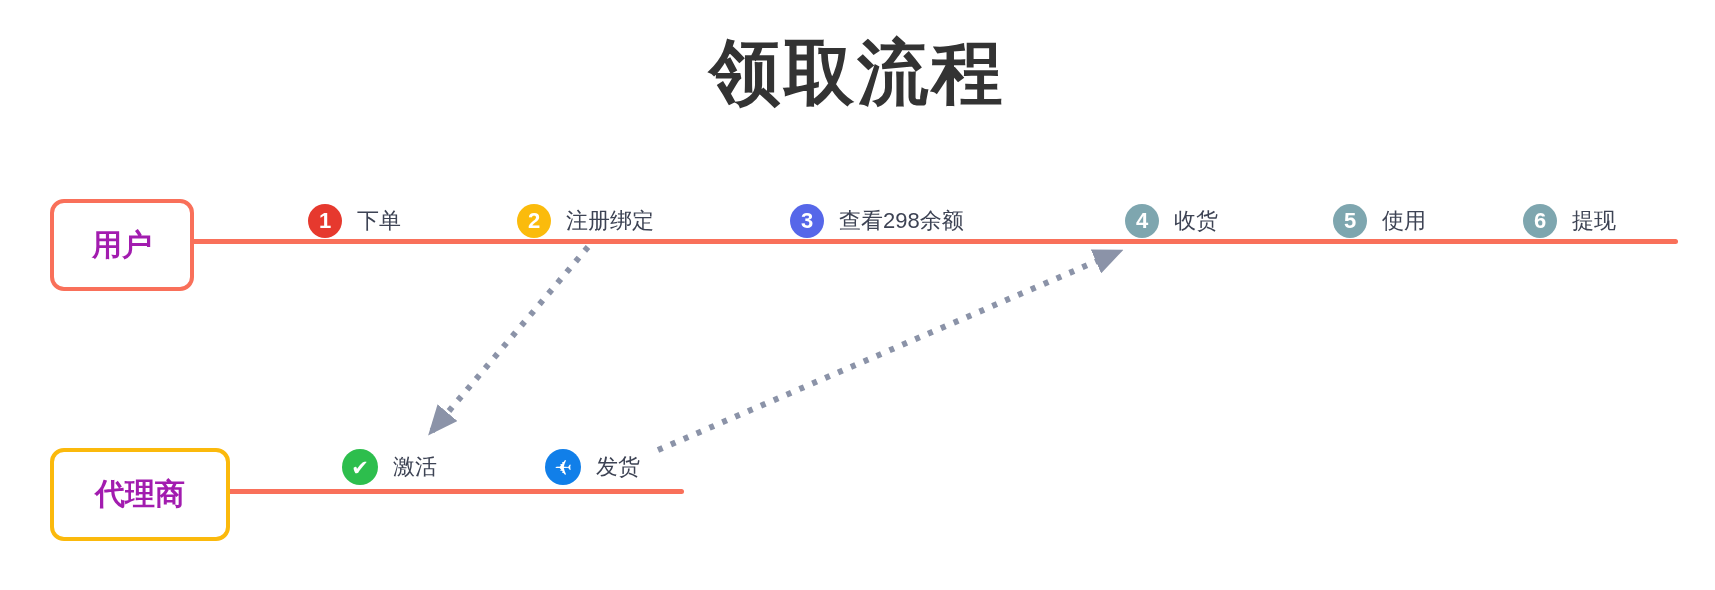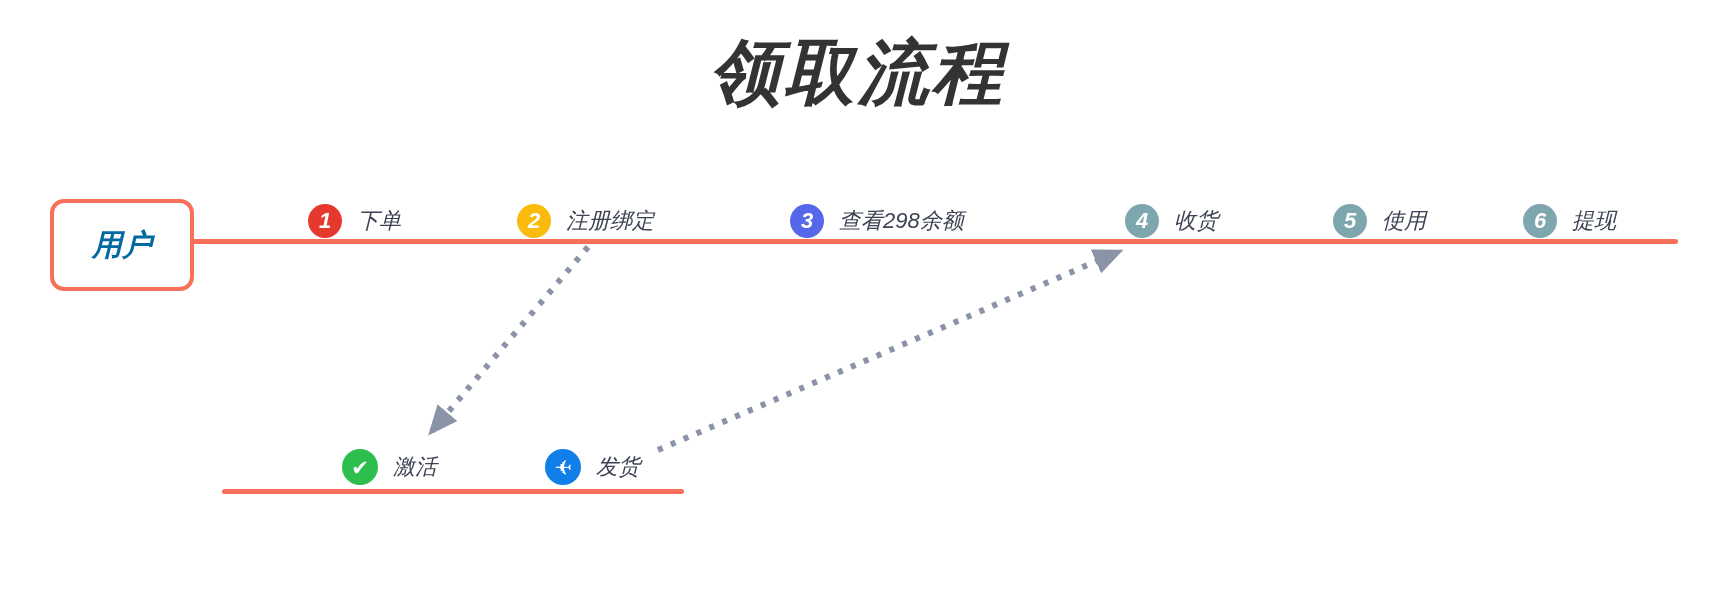--- a/index.html
+++ b/index.html
@@ -1,38 +1,38 @@
 <!DOCTYPE html>
 <html><head>
 <meta charset="utf-8">
 <style>
   html, body { margin: 0; padding: 0; background: #ffffff; }
   body {
     width: 1715px; height: 590px; position: relative; overflow: hidden;
     font-family: "Liberation Sans", "DejaVu Sans", sans-serif;
   }
-  .canvas { position: absolute; inset: 0; font-style: italic; }
+  .canvas { position: absolute; inset: 0; }
 
   .title {
     position: absolute; left: 0; right: 0; top: 26px; margin: 0;
     text-align: center; font-size: 71px; font-weight: 900;
     letter-spacing: 3px; color: #333333;
   }
 
   .arrows { position: absolute; left: 0; top: 0; }
   .dashed { stroke-width: 6; stroke-dasharray: 5 9; fill: none; }
 
   .lane-line { position: absolute; height: 5px; border-radius: 3px; background: #F9705A; }
   .lane-line.user  { left: 188px; top: 239px; width: 1490px; }
   .lane-line.agent { left: 222px; top: 489px; width: 462px; }
 
   .node-box {
     position: absolute; background: #ffffff; border: 4px solid #F9705A;
     border-radius: 14px; display: flex; align-items: center; justify-content: center;
-    font-size: 30px; font-weight: bold; color: #0369a1; z-index: 2; text-align: right;
+    font-size: 30px; font-weight: bold; color: #a21caf; z-index: 2; text-align: right;
   }
   .node-box.user  { left: 50px; top: 199px; width: 136px; height: 84px; }
   .node-box.agent { left: 50px; top: 448px; width: 172px; height: 85px; }
 
   .step {
     position: absolute; height: 40px; display: flex; align-items: center;
     gap: 15px; z-index: 2;
   }
   .step.user-row  { top: 201px; }
   .step.agent-row { top: 447px; }
@@ -63,20 +63,23 @@
     <line class="dashed" x1="588" y1="247" x2="432" y2="431" marker-end="url(#ah)" style="stroke: rgb(139, 147, 168);"></line>
     <line class="dashed" x1="658" y1="450" x2="1118" y2="252" marker-end="url(#ah)" style="stroke: rgb(139, 147, 168);"></line>
   </svg>
 
   <div class="lane-line user" style="background-color: rgb(249, 112, 90);"></div>
   <div class="lane-line agent" style="background-color: rgb(249, 112, 90);"></div>
 
   <div class="node-box user" style="border-color: rgb(249, 112, 90);">
     <span>用户</span>
   </div>
+  <div class="node-box agent" style="border-color: rgb(251, 185, 12);">
+    <span>代理商</span>
+  </div>
 
   <div class="step user-row" style="left:308px">
     <span class="badge" style="background-color: rgb(230, 57, 46);">1</span>
     <span class="step-label">下单</span>
   </div>
   <div class="step user-row" style="left:517px">
     <span class="badge" style="background-color: rgb(251, 187, 12);">2</span>
     <span class="step-label">注册绑定</span>
   </div>
   <div class="step user-row" style="left:790px">

